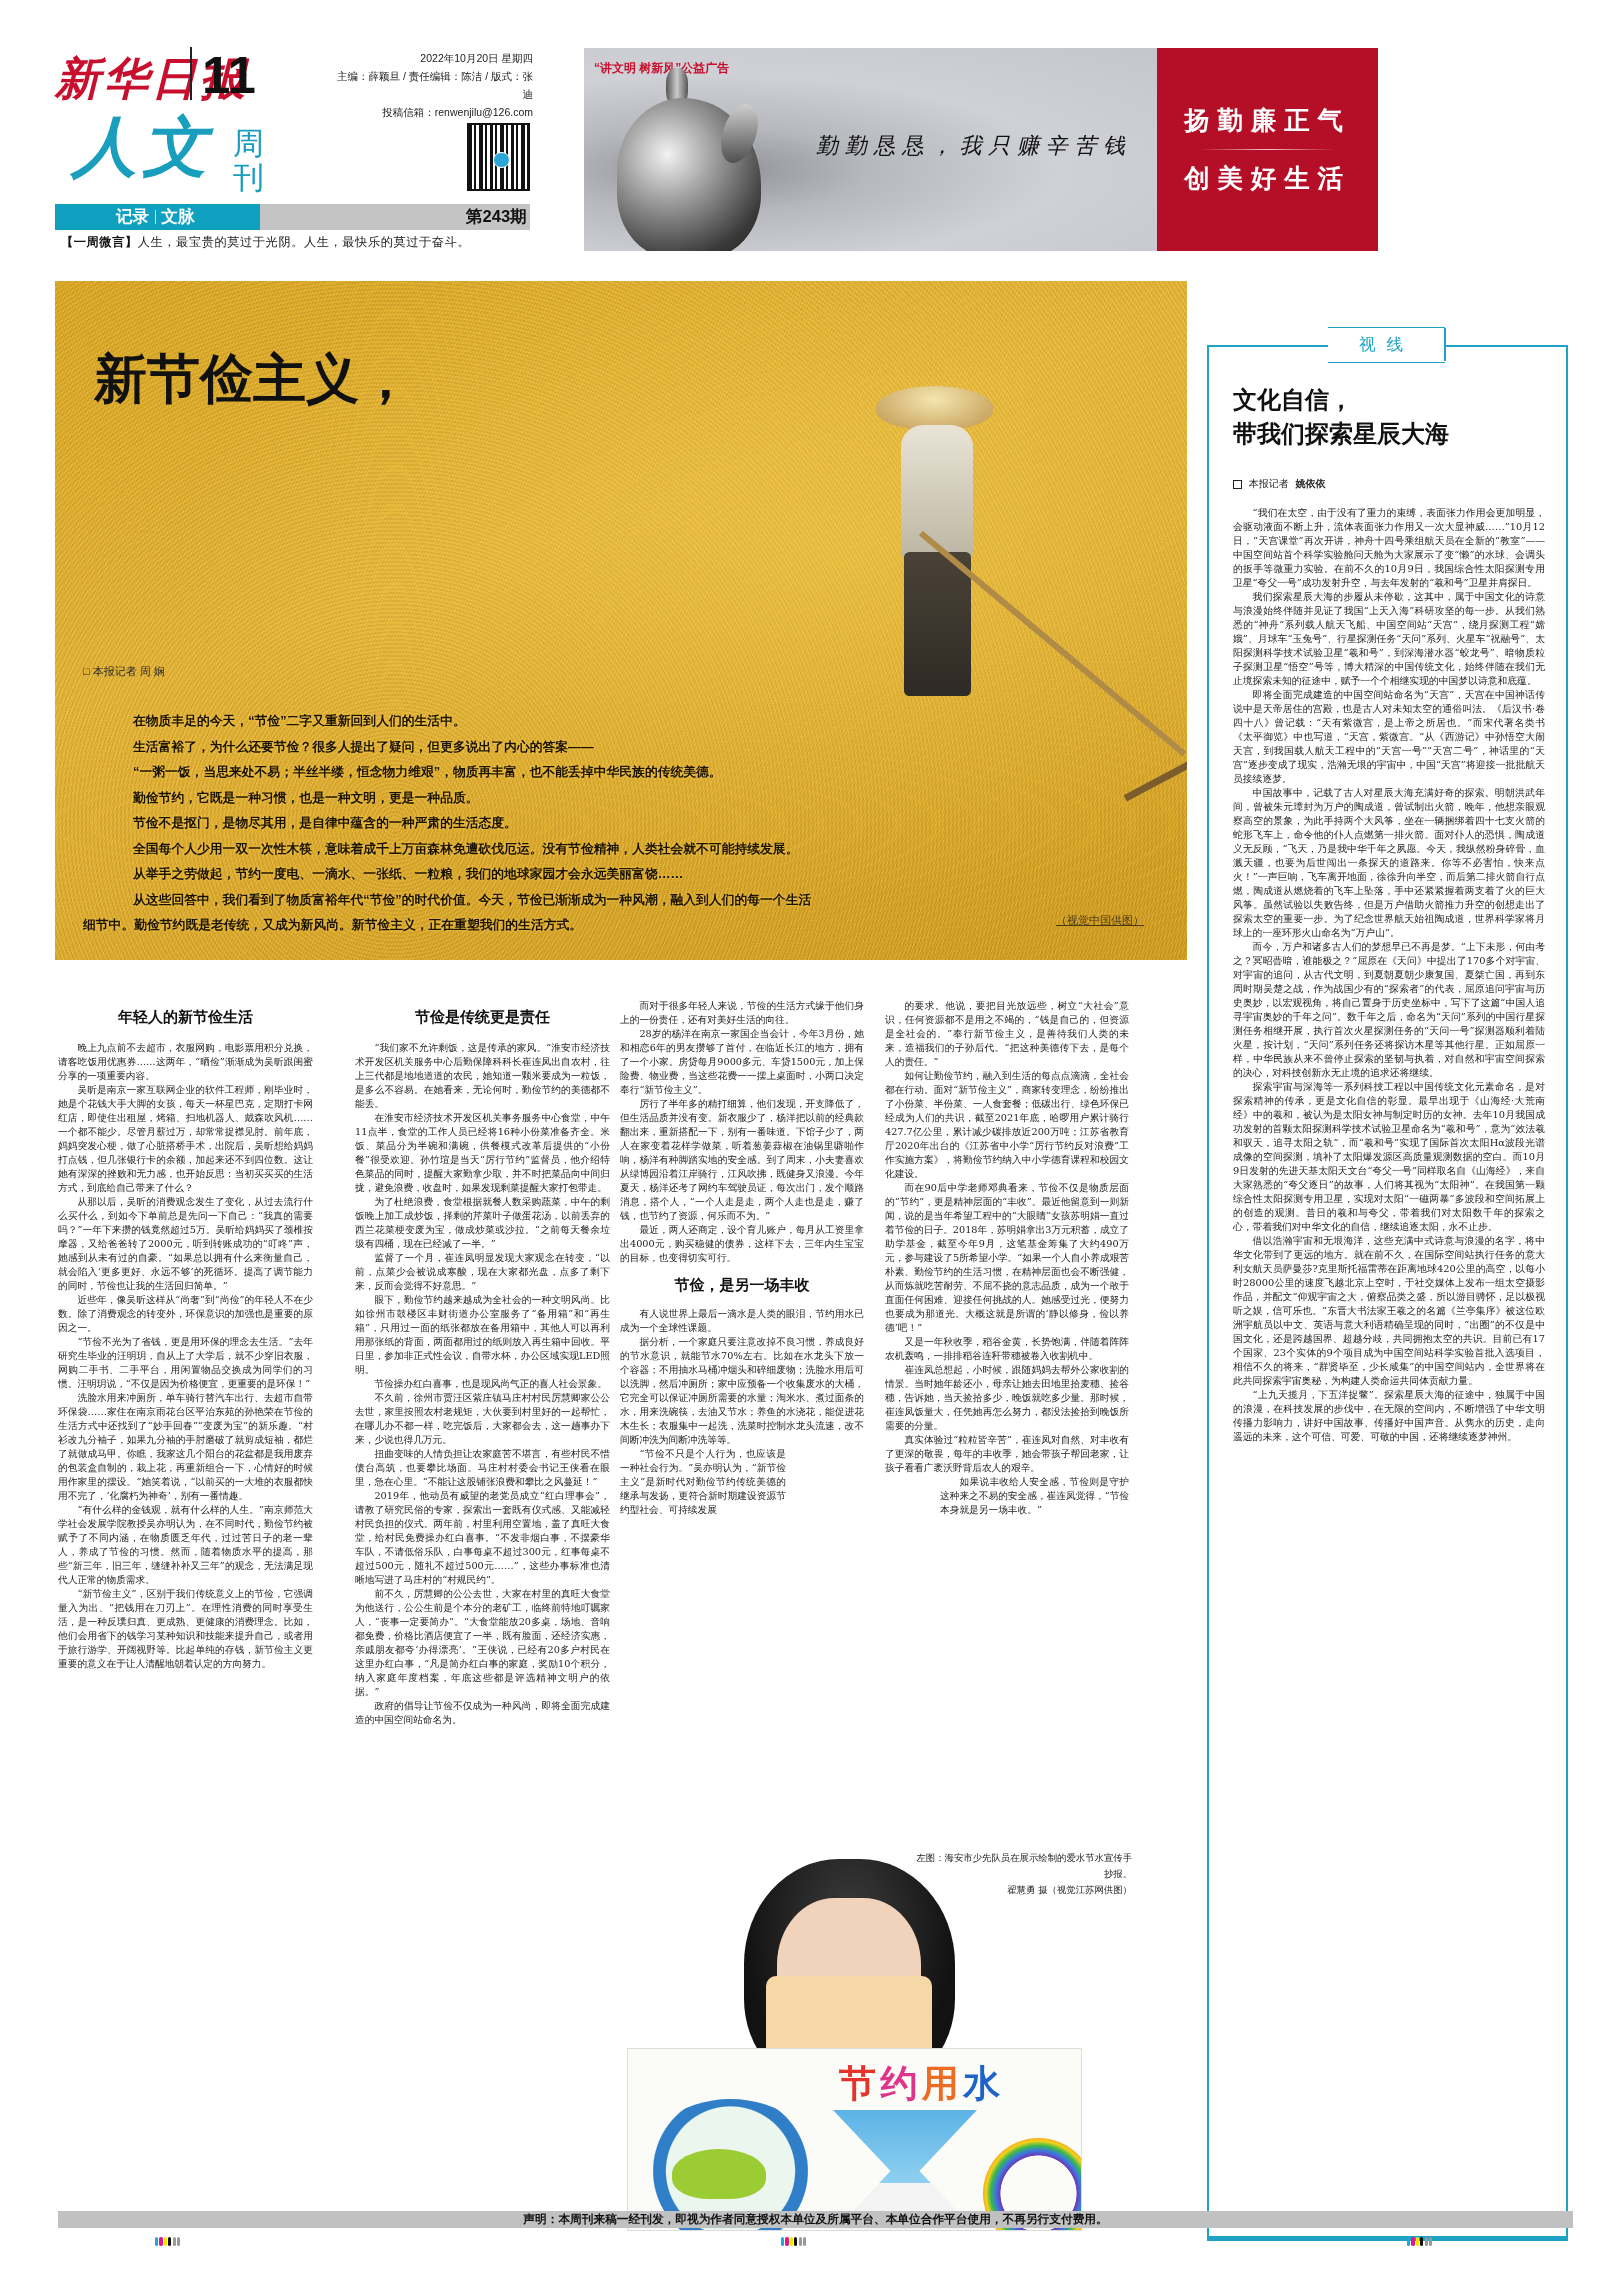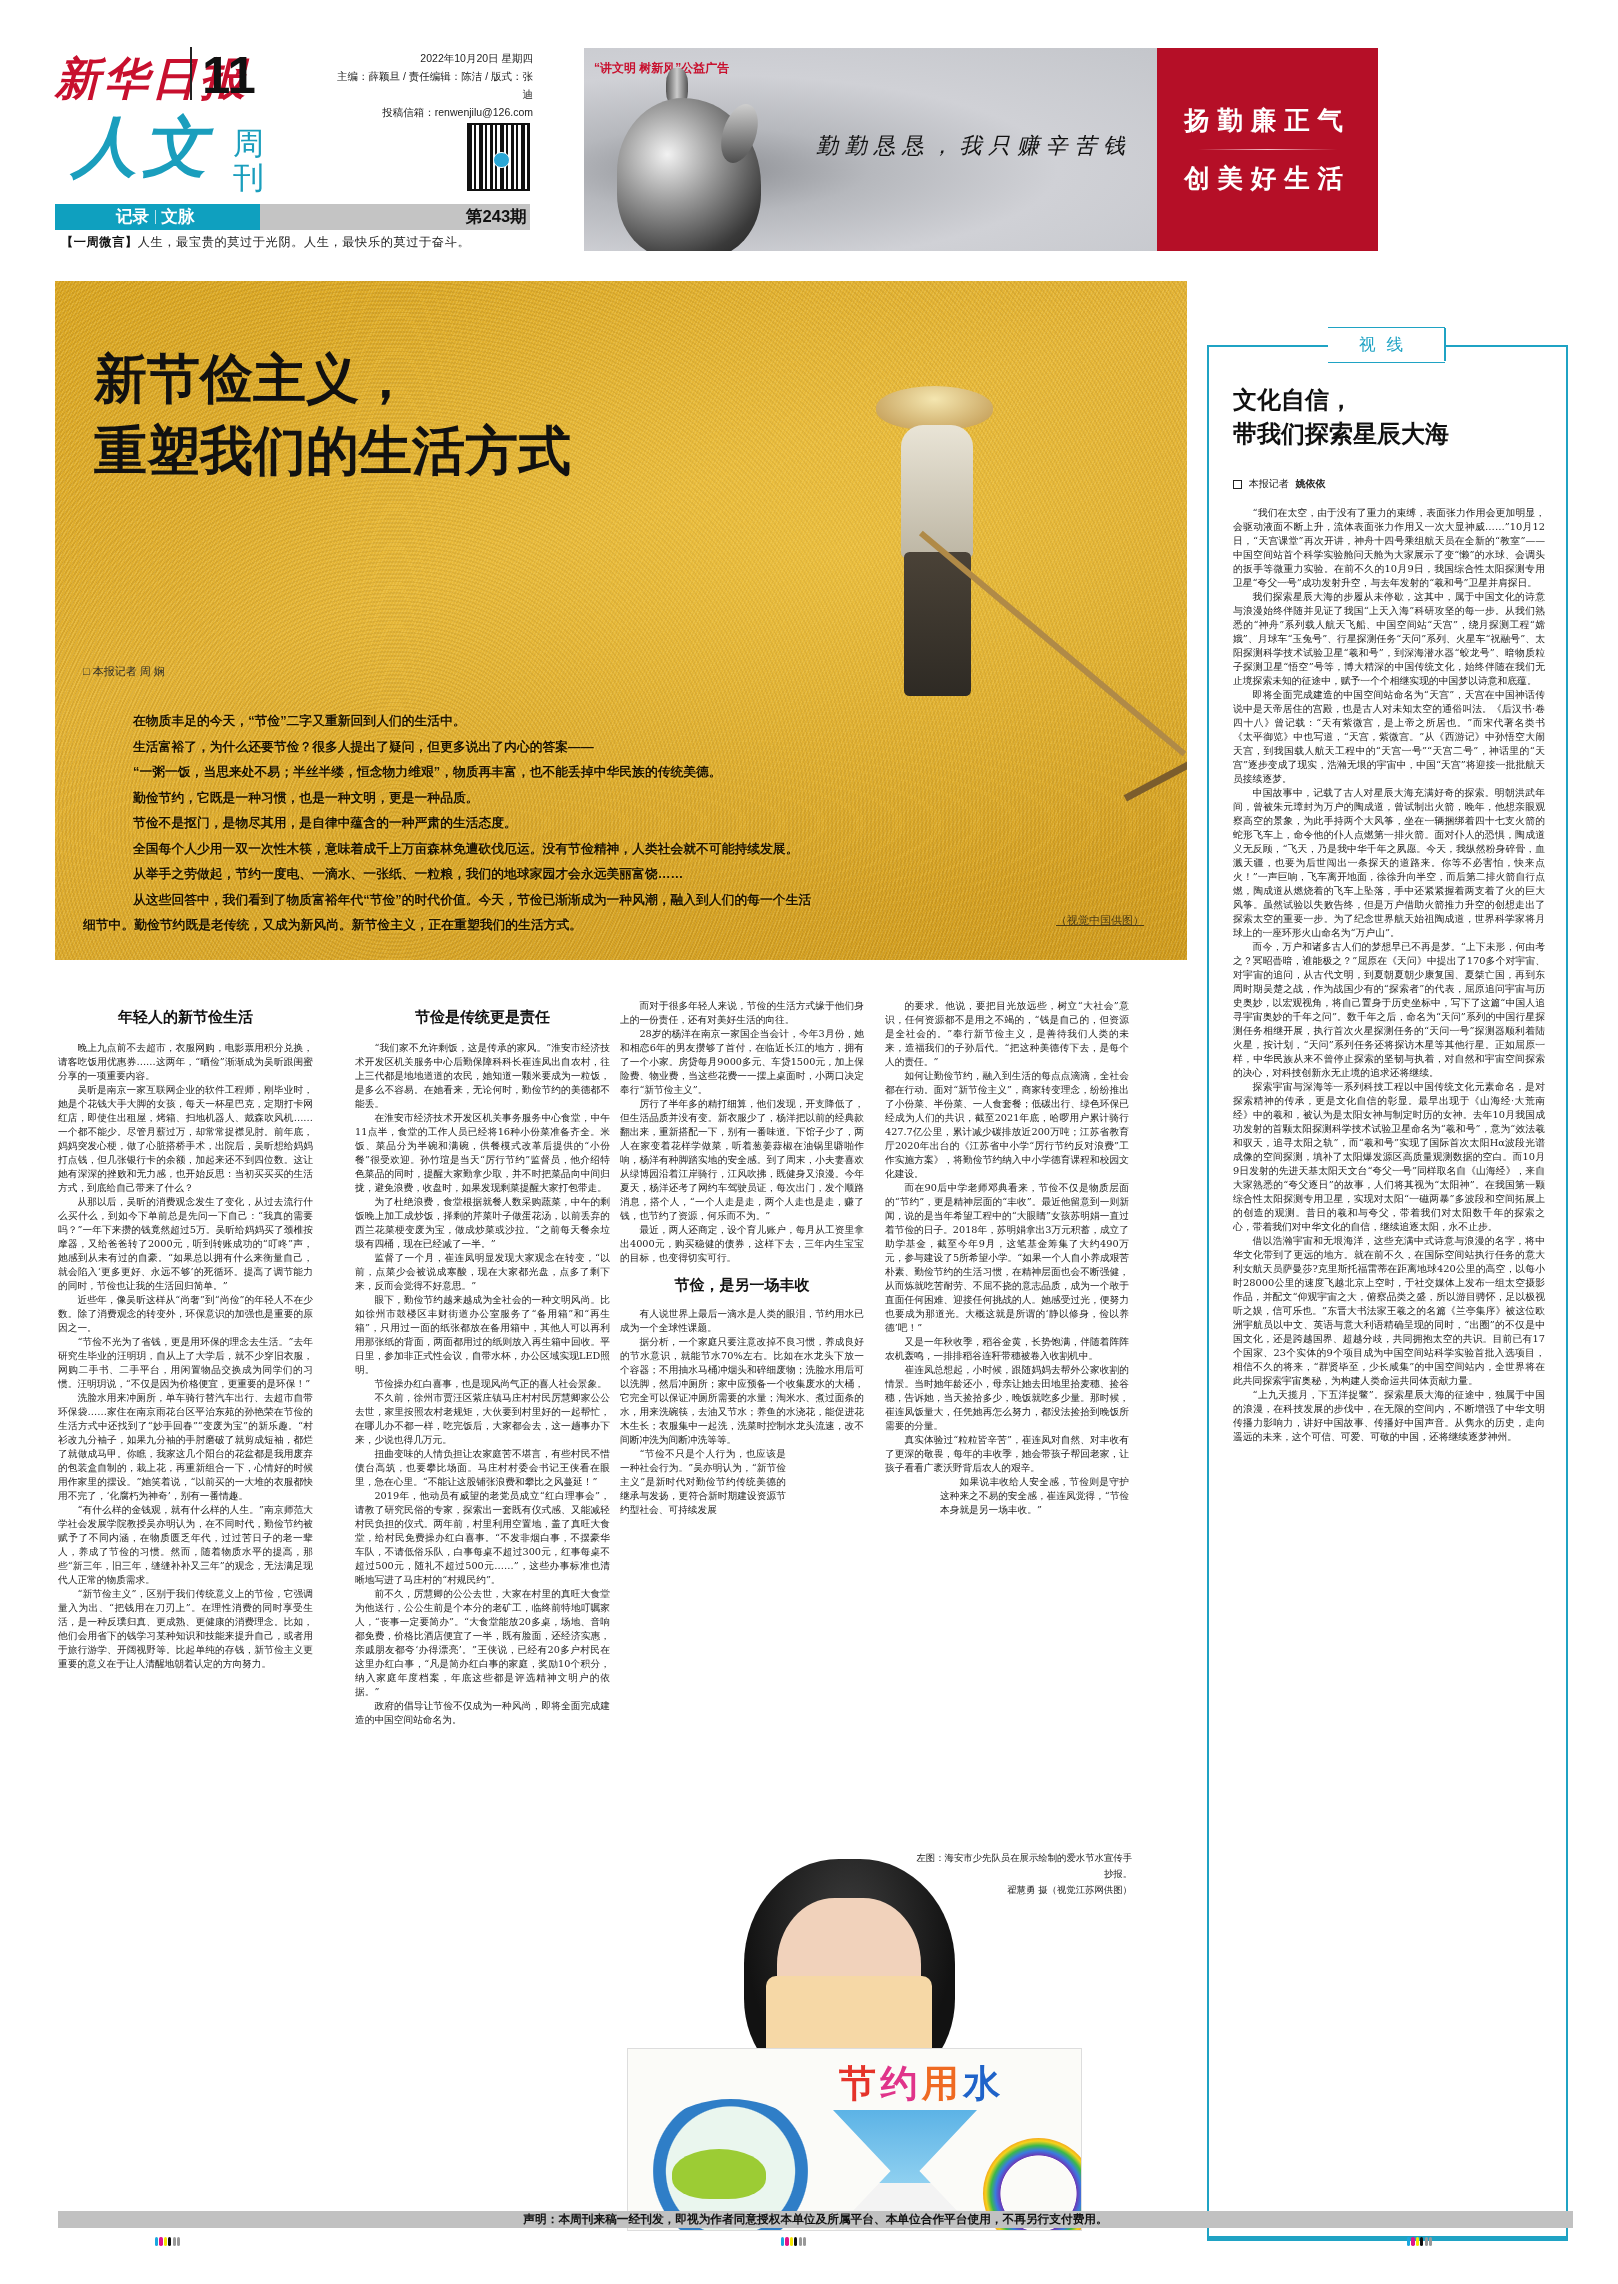--- a/index.html
+++ b/index.html
@@ -143,21 +143,20 @@
 <div class="abs hero">
   <div class="farmer">
     <div class="farmer-hat"></div>
     <div class="farmer-body"></div>
     <div class="farmer-legs"></div>
     <div class="rake-handle"></div>
     <div class="rake-head"></div>
   </div>
   <h1 class="hero-title">
     <div>新节俭主义，</div>
-    <div>重塑我们的生活方式</div>
   </h1>
   <div class="hero-byline">□ 本报记者 周 娴</div>
   <div class="hero-lede">
     <p>在物质丰足的今天，“节俭”二字又重新回到人们的生活中。</p>
     <p>生活富裕了，为什么还要节俭？很多人提出了疑问，但更多说出了内心的答案——</p>
     <p>“一粥一饭，当思来处不易；半丝半缕，恒念物力维艰”，物质再丰富，也不能丢掉中华民族的传统美德。</p>
     <p>勤俭节约，它既是一种习惯，也是一种文明，更是一种品质。</p>
     <p>节俭不是抠门，是物尽其用，是自律中蕴含的一种严肃的生活态度。</p>
     <p>全国每个人少用一双一次性木筷，意味着成千上万亩森林免遭砍伐厄运。没有节俭精神，人类社会就不可能持续发展。</p>
     <p>从举手之劳做起，节约一度电、一滴水、一张纸、一粒粮，我们的地球家园才会永远美丽富饶……</p>

